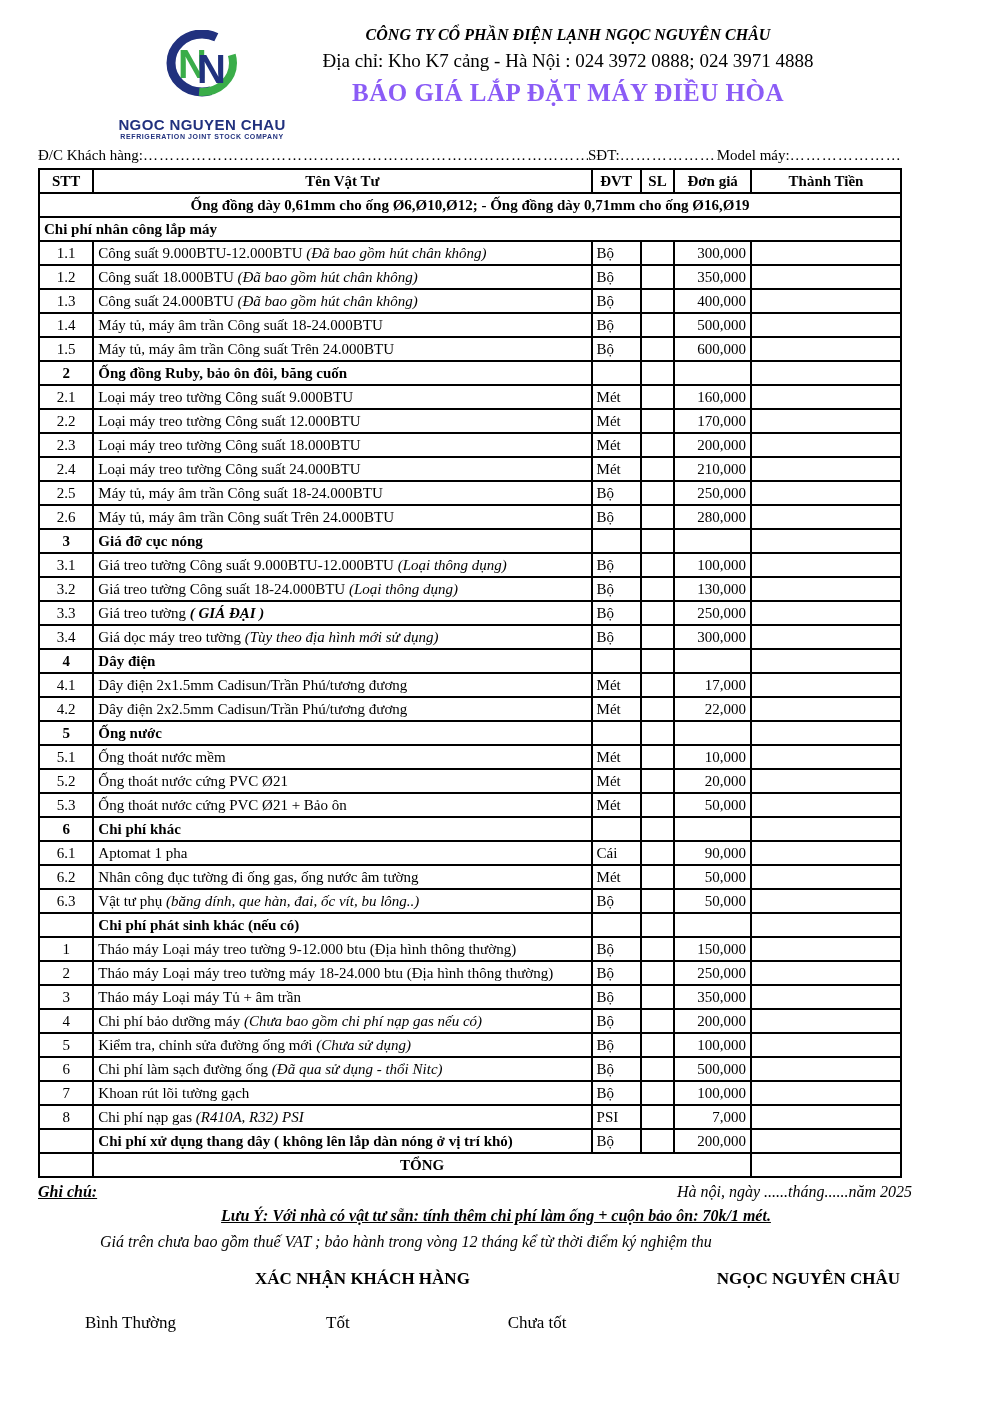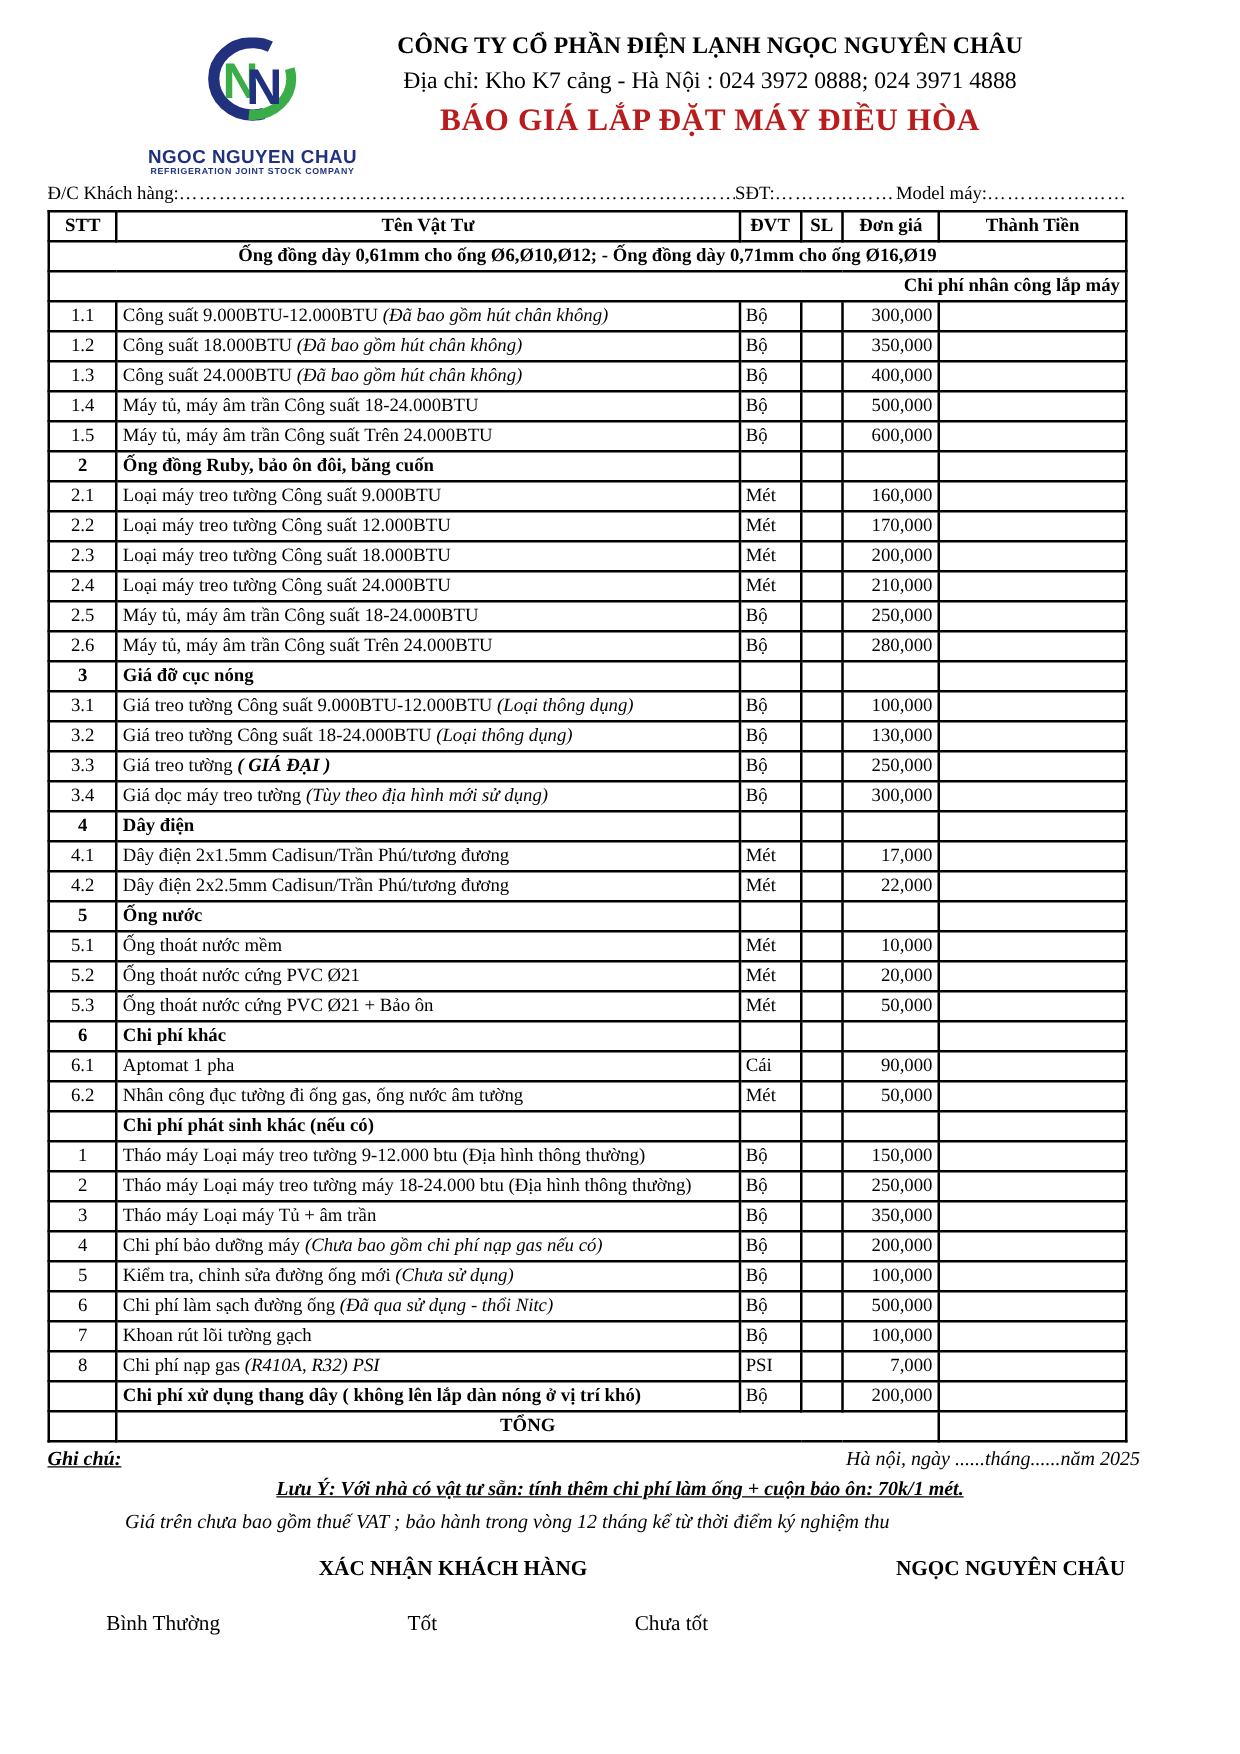--- a/index.html
+++ b/index.html
@@ -8,38 +8,38 @@
     background:#ffffff; color:#000;
     font-family:"Liberation Serif", serif;
     position: relative; overflow: hidden;
   }
   
   .header { position: relative; padding-top: 26px; height: 108px; }
   .logo-block { position:absolute; left:112px; top:30px; width:180px; text-align:center; }
   .logo-name { font-family:"Liberation Sans", sans-serif; font-weight:bold; font-size:15px; color:#21317e; letter-spacing:.4px; white-space:nowrap; }
   .logo-sub { font-family:"Liberation Sans", sans-serif; font-weight:bold; font-size:7px; color:#21317e; letter-spacing:.6px; white-space:nowrap; }
   .head-text { margin-left:268px; width:600px; text-align:center; }
-  .company { font-weight:bold; font-size:19px; white-space:nowrap; }
+  .company { font-weight:bold; font-size:16px; white-space:nowrap;font-style:italic; }
   .address { font-size:19px; margin-top:6px; white-space:nowrap; }
-  .quote-title { font-weight:bold; font-size:25px; color:#b91c1c; margin-top:7px; letter-spacing:.5px; white-space:nowrap; }
+  .quote-title { font-weight:bold; font-size:25px; color:#8b5cf6; margin-top:7px; letter-spacing:.5px; white-space:nowrap; }
   
   .customer-line { display:flex; align-items:flex-end; margin:10px 38px 4px 38px; font-size:15px; white-space:nowrap; height:20px; }
   .dots { overflow:hidden; display:inline-block; letter-spacing:1px; }
   .d1 { width:445px; } .d2 { width:97px; } .d3 { width:110px; }
   
   table.price { border-collapse:collapse; table-layout:fixed; width:864px; margin-left:38px; }
   table.price td, table.price th { border:2px solid #000; height:22px; font-size:15px; padding:0 4px; overflow:hidden; white-space:nowrap; vertical-align:middle; }
   th { font-size:15px; font-weight:bold; text-align:center; }
   td.c-stt { text-align:center; }
   td.c-name { text-align:left; }
   td.c-unit { text-align:left; }
   td.c-price { text-align:right; padding-right:6px; }
   tr.sec td.c-stt, tr.sec td.c-name { font-weight:bold; }
   td.band { text-align:center; font-weight:bold; }
-  td.secfull { text-align:right; font-weight:bold; }
+  td.secfull { text-align:left; font-weight:bold; }
   td.totalcell { text-align:center; font-weight:bold; }
   tr.bolditem td.c-name { font-weight:bold; }
   .note { font-style:italic; }
   .note.b { font-weight:bold; }
   
   .foot-row1 { display:flex; justify-content:space-between; margin:5px 38px 0 38px; font-size:16px; }
   .ghi-chu { font-weight:bold; font-style:italic; text-decoration:underline; }
   .date-line { font-style:italic; padding-right:42px; }
   .luu-y { text-align:center; font-weight:bold; font-style:italic; text-decoration:underline; font-size:16px; margin-top:6px; }
   .vat-line { font-style:italic; font-size:16px; margin:8px 0 0 100px; }
@@ -316,20 +316,28 @@
         <td class="c-total"></td>
       </tr>
       <tr class="item">
         <td class="c-stt">6.2</td>
         <td class="c-name"><span>Nhân công đục tường đi ống gas, ống nước âm tường</span></td>
         <td class="c-unit">Mét</td>
         <td class="c-qty"></td>
         <td class="c-price">50,000</td>
         <td class="c-total"></td>
       </tr>
+      <tr class="item">
+        <td class="c-stt">6.3</td>
+        <td class="c-name"><span>Vật tư phụ </span><span class="note">(băng dính, que hàn, đai, ốc vít, bu lông..)</span></td>
+        <td class="c-unit">Bộ</td>
+        <td class="c-qty"></td>
+        <td class="c-price">50,000</td>
+        <td class="c-total"></td>
+      </tr>
       <tr class="sec">
         <td class="c-stt"></td>
         <td class="c-name">Chi phí phát sinh khác (nếu có)</td>
         <td class="c-unit"></td>
         <td class="c-qty"></td>
         <td class="c-price"></td>
         <td class="c-total"></td>
       </tr>
       <tr class="item">
         <td class="c-stt">1</td>

